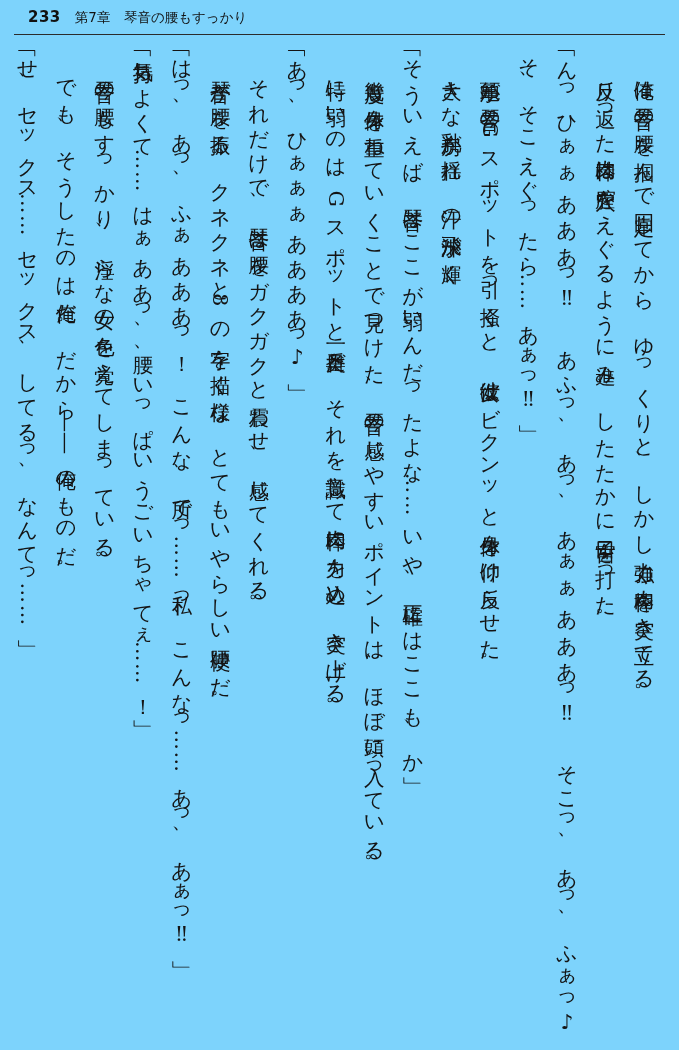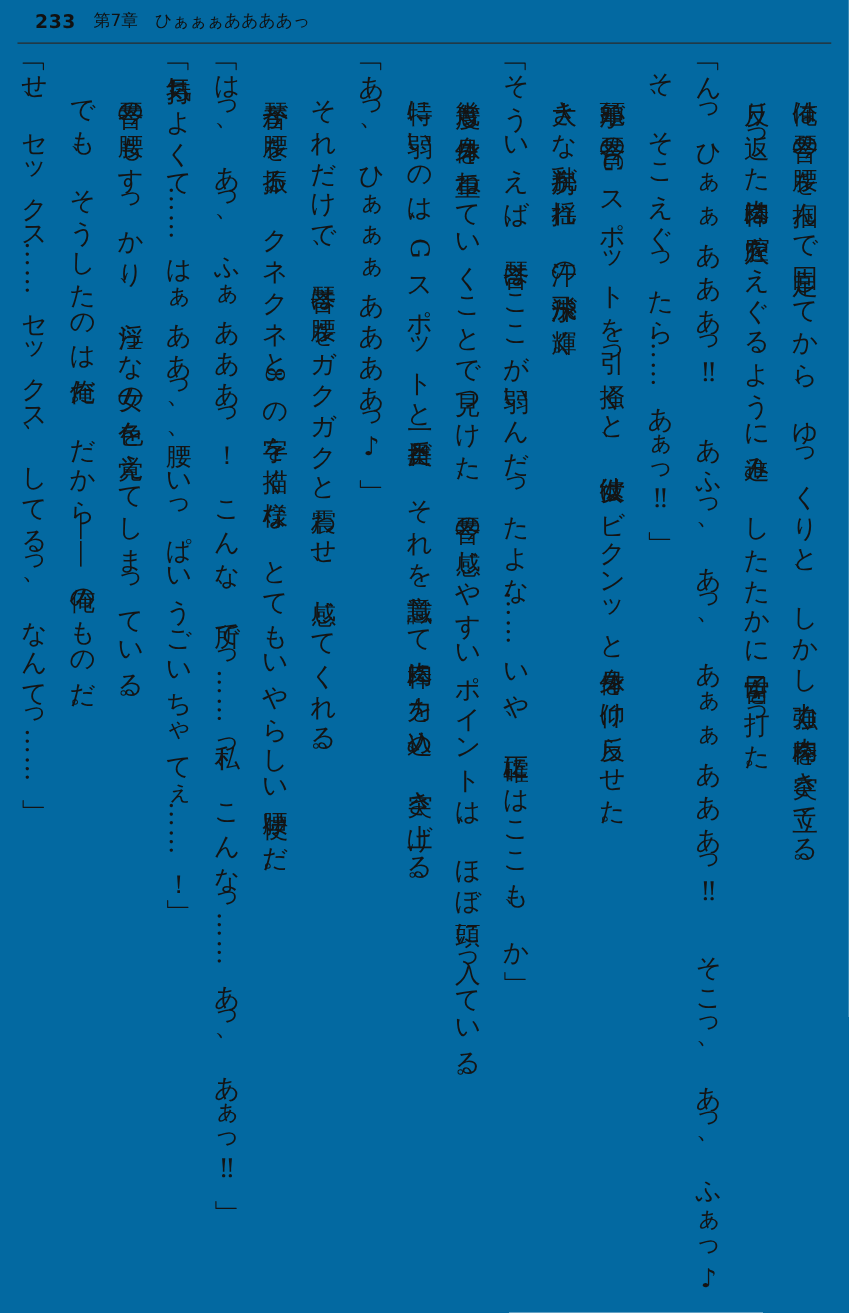--- a/index.html
+++ b/index.html
@@ -13,21 +13,21 @@
     font-family: "DejaVu Serif", "Liberation Serif", serif;
     color: #111111;
     overflow: hidden;
     position: relative;
   }
   .page {
     width: 679px;
     height: 1050px;
     box-sizing: border-box;
     position: relative;
-    background: #0369a1;
+    background: #7dd3fc;
   }
   
   .header {
     position: absolute;
     top: 10px;
     left: 28px;
     right: 28px;
     height: 26px;
     display: flex;
     align-items: flex-start;
@@ -87,21 +87,21 @@
     text-indent: 1em;
   }
 </style>
 </head>
 <body>
 
 <div class="page">
 
   <div class="header">
     <span class="folio">233</span>
-    <span class="chapter-title">第7章　ひぁぁぁああああっ</span>
+    <span class="chapter-title">第7章　琴音の腰もすっかり</span>
   </div>
 
   <div class="rule"></div>
 
   <div class="body-area">
     <div class="vtext" id="vtext">
         <p class="ind">俺は琴音の腰を掴んで固定してから、ゆっくりと、しかし力強く肉棒を突き立てる。</p>
         <p class="ind">反り返った肉棒は膣穴をえぐるように進み、したたかに子宮口を打った。</p>
         <p>「んっひぁぁあああっ‼　あふっ、あっ、あぁぁあああっ‼　そこっ、あっ、ふぁっ♪　そ、そこえぐったら……あぁっ‼」</p>
         <p class="ind">亀頭が琴音のGスポットを引っ掻くと、彼女はビクンッと身体を仰け反らせた。</p>

